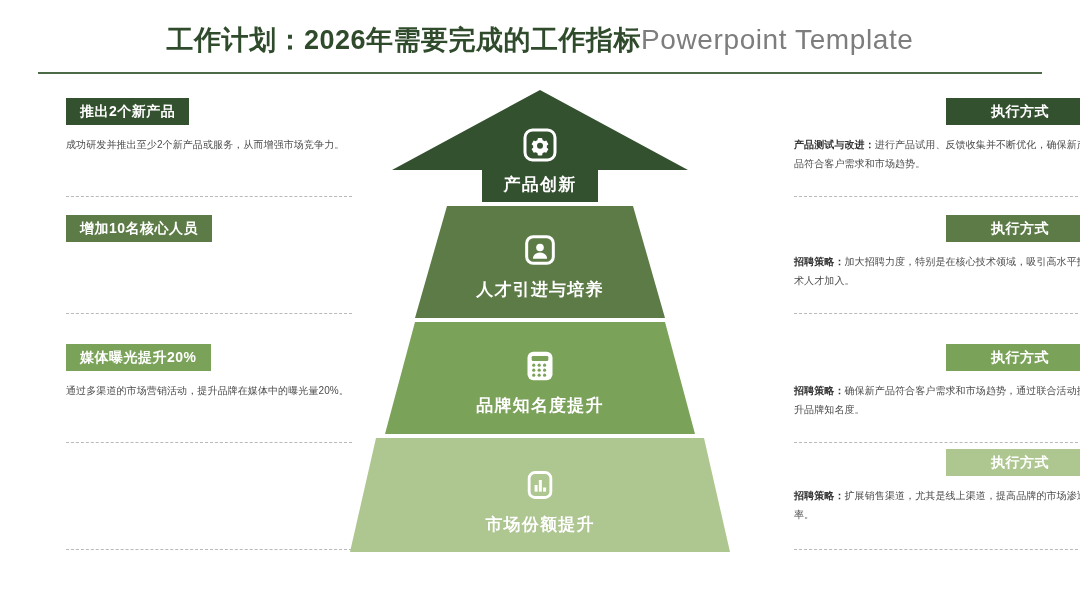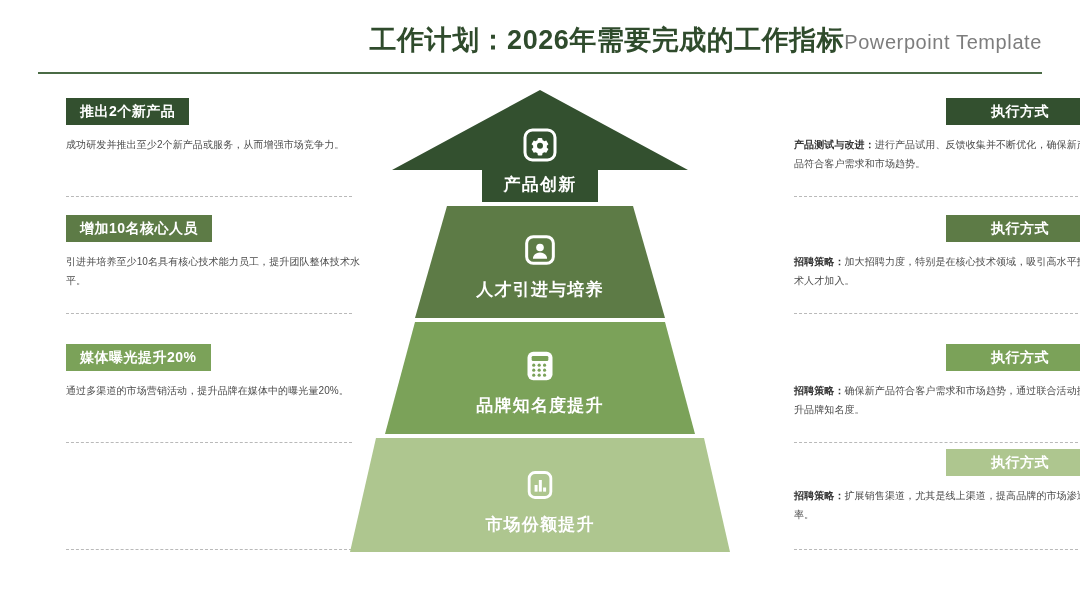--- a/index.html
+++ b/index.html
@@ -11,28 +11,28 @@
     color:#3a3a3a;
     position:relative;
   }
 
   
   .header {
     position:absolute; left:0; top:0; width:1080px; height:78px;
   }
   .header-inner {
     position:absolute; left:38px; right:38px; top:22px; height:44px;
-    display:flex; align-items:baseline; justify-content:flex-end;
+    display:flex; align-items:baseline; justify-content:center;
   }
   .slide-title {
     font-size:27px; font-weight:bold; letter-spacing:0.5px;
     color:#2f4b2c; white-space:nowrap;
   }
   .template-label {
-    font-size:20px; font-weight:400; color:#7d7d7d;
+    font-size:28px; font-weight:400; color:#7d7d7d;
     letter-spacing:0.6px; white-space:nowrap;
   }
   .header-rule {
     position:absolute; left:38px; right:38px; top:72px;
     height:2px; background:#4a6b45;
   }
 
   
   .rows { position:absolute; left:0; top:86px; width:1080px; height:522px;margin-left:32px; }
   .row {
@@ -132,21 +132,20 @@
       <div class="badge-wrap"><span class="badge" style="background: rgb(51, 80, 47);">执行方式</span></div>
       <div class="desc"><b>产品测试与改进：</b><span>进行产品试用、反馈收集并不断优化，确保新产品符合客户需求和市场趋势。</span></div>
     </div>
     <div class="sep left" style="top: 110px; border-top-color: rgb(185, 185, 185);"></div>
     <div class="sep right" style="top: 110px; border-top-color: rgb(185, 185, 185);"></div>
   </div>
 
   <div class="row r1">
     <div class="side left">
       <div class="badge-wrap"><span class="badge" style="background: rgb(93, 123, 70);">增加10名核心人员</span></div>
-      <div class="desc">引进并培养至少10名具有核心技术能力员工，提升团队整体技术水平。</div>
     </div>
     <div class="side right">
       <div class="badge-wrap"><span class="badge" style="background: rgb(93, 123, 70);">执行方式</span></div>
       <div class="desc"><b>招聘策略：</b><span>加大招聘力度，特别是在核心技术领域，吸引高水平技术人才加入。</span></div>
     </div>
     <div class="sep left" style="top: 110px; border-top-color: rgb(185, 185, 185);"></div>
     <div class="sep right" style="top: 110px; border-top-color: rgb(185, 185, 185);"></div>
   </div>
 
   <div class="row r2">

